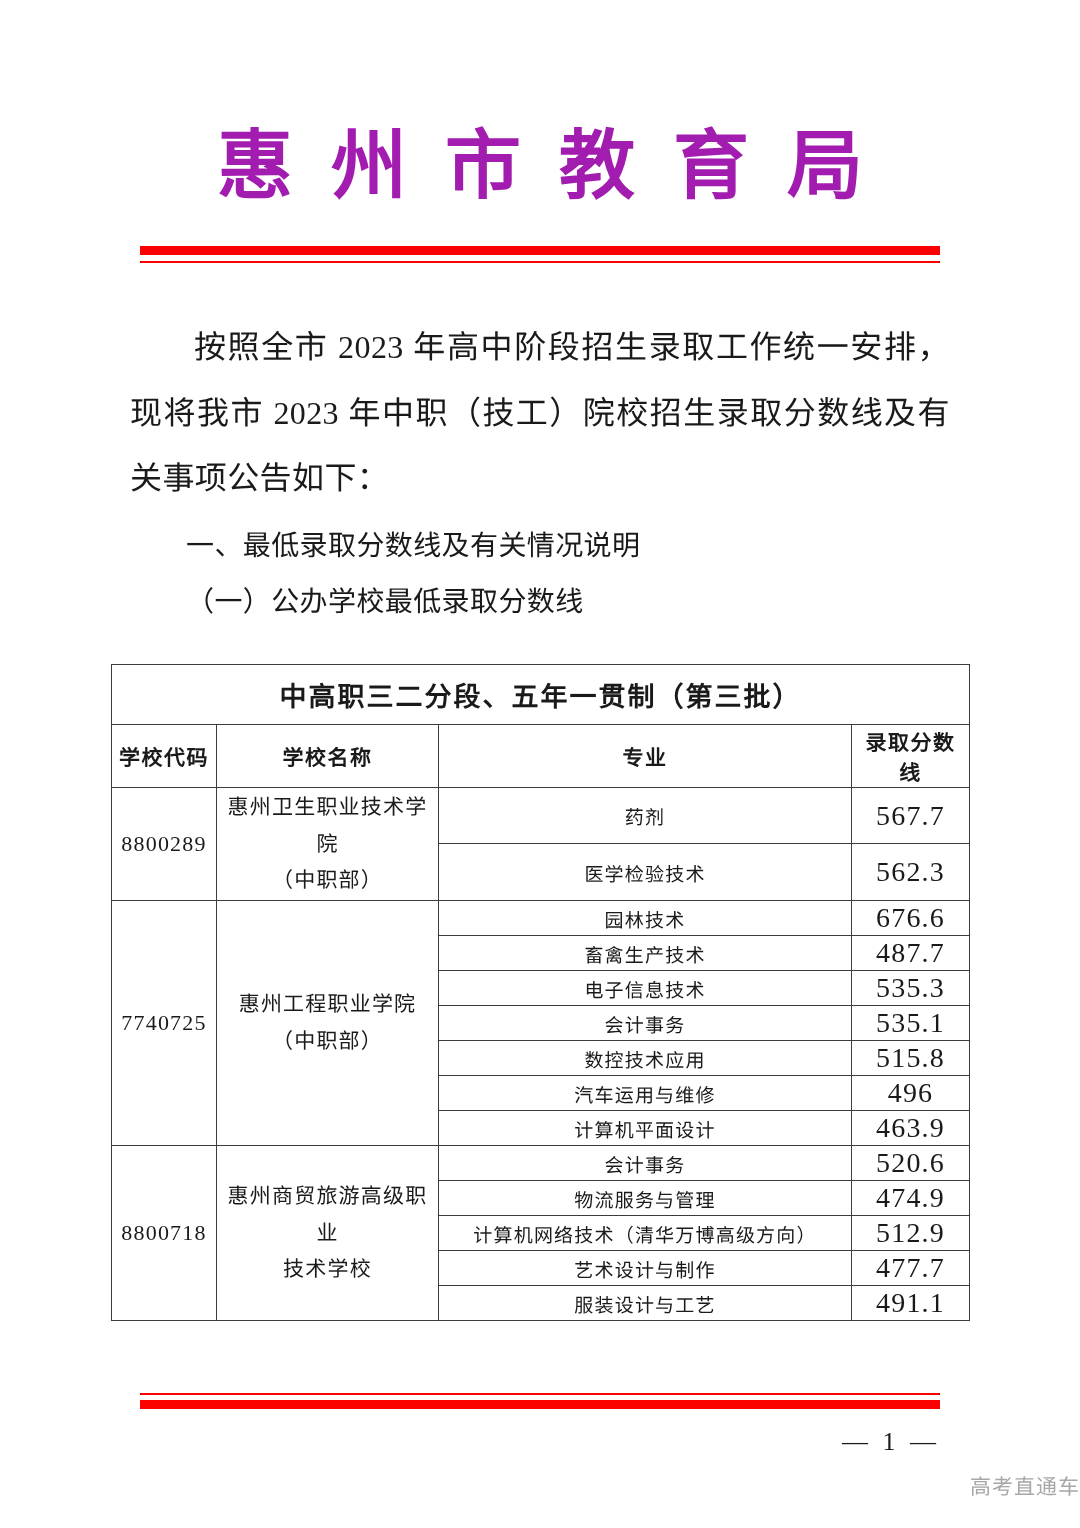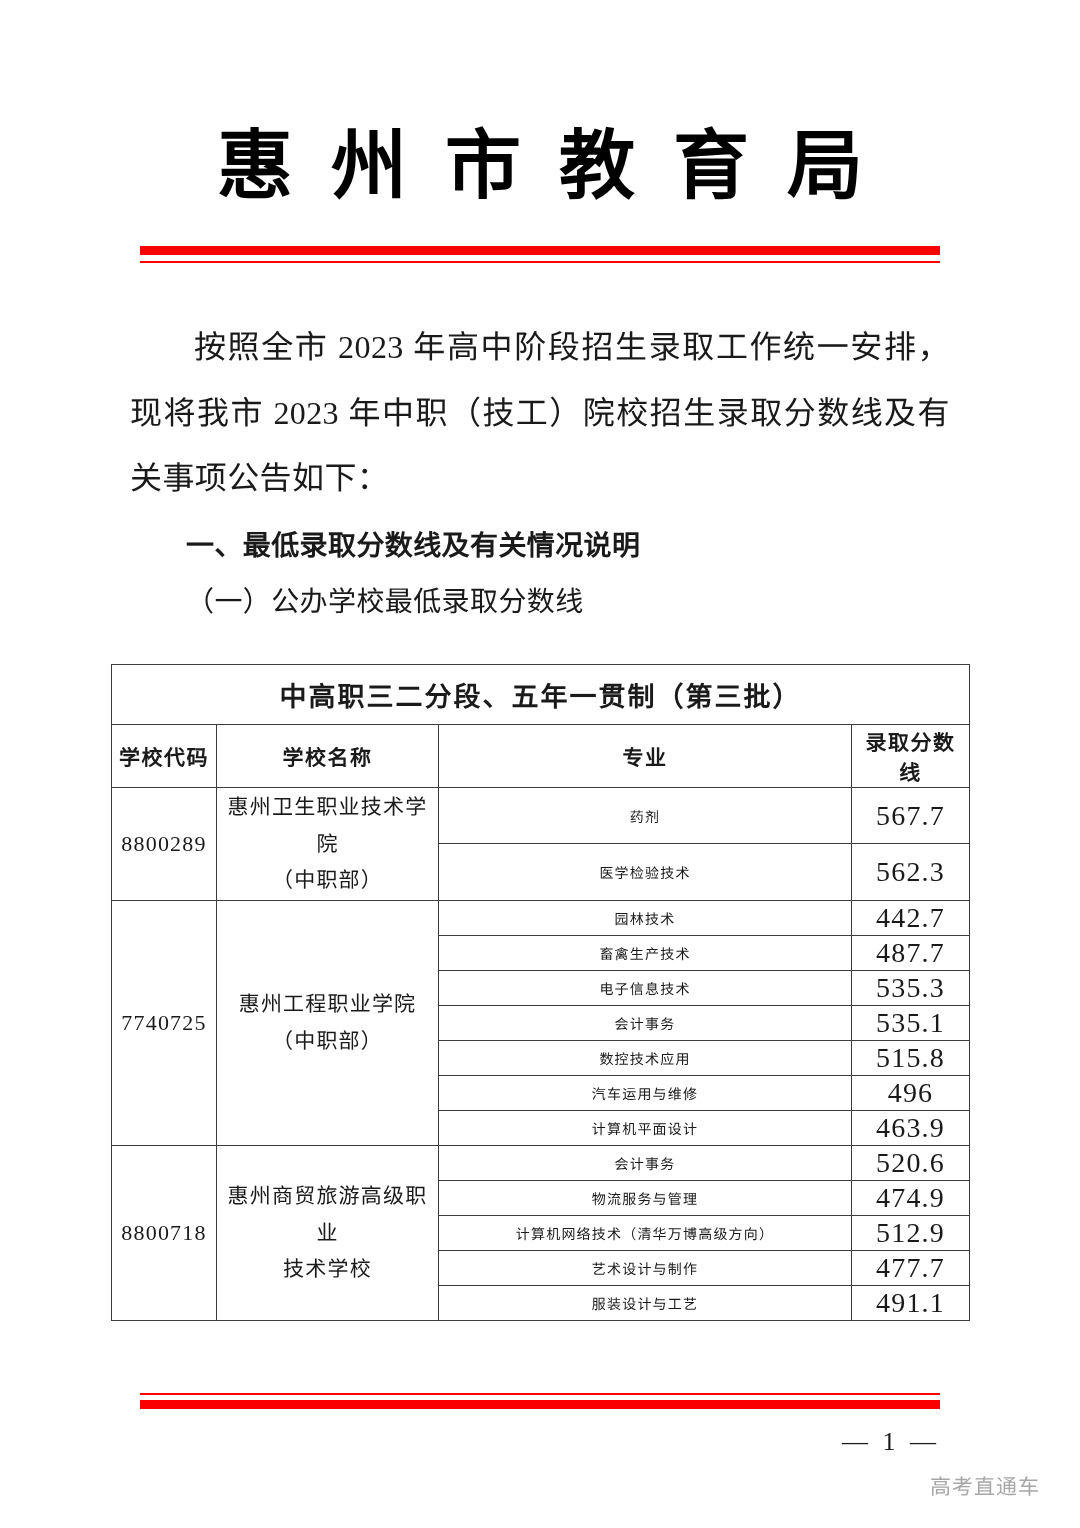--- a/index.html
+++ b/index.html
@@ -24,21 +24,21 @@
     height: 1528px;
     padding: 0;
   }
 
   
   .letterhead {
     padding-top: 128px;
     text-align: center;
   }
   .letterhead-title {
-    color: #000000;
+    color: #a21caf;
     font-family: "Liberation Serif", "DejaVu Serif", serif;
     font-weight: 700;
     font-size: 76px;
     line-height: 1.0;
     letter-spacing: 38px;
     text-indent: 38px;
     white-space: nowrap;
     margin: 0;
   }
   .letterhead-rules {
@@ -76,21 +76,21 @@
     font-size: 32px;
     line-height: 2.05;
     text-align: justify;
     text-justify: inter-ideograph;
     text-indent: 2em;
     margin: 0;
     letter-spacing: 0.4px;
   }
   .heading-1 {
     font-size: 28px;
-    font-weight: 700;
+    font-weight: 400;
     line-height: 2.0;
     margin: 6px 0 0 0;
     text-indent: 2em;
     letter-spacing: 0.4px;
   }
   .heading-2 {
     font-size: 28px;
     line-height: 2.0;
     margin: 0;
     text-indent: 2em;
@@ -136,21 +136,21 @@
   }
   .cell-school {
     font-size: 21px;
     line-height: 1.75;
     letter-spacing: 2px;
     padding-left: 8px;
     padding-right: 8px;
   }
   .cell-major {
     height: 34px;
-    font-size: 14px;
+    font-size: 19px;
     letter-spacing: 2px;
   }
   .cell-score {
     font-size: 28px;
     letter-spacing: 0.5px;
   }
   .w-code  { width: 105px; }
   .w-name  { width: 222px; }
   .w-major { width: 413px; }
   .w-score { width: 118px; }
@@ -176,21 +176,20 @@
     font-size: 26px;
     letter-spacing: 4px;
     color: #1a1a1a;
   }
   .watermark {
     position: absolute;
     left: 0;
     top: 1470px;
     width: 1080px;
     text-align: right;
-    padding-right: 40px;
     font-family: "Liberation Sans", "DejaVu Sans", sans-serif;
     font-size: 21px;
     color: #a7a7a7;
     letter-spacing: 1px;
   }
 </style>
 </head>
 <body>
 
 <div class="page">
@@ -244,21 +243,21 @@
           <td class="cell-score">562.3</td>
         </tr>
 
         <tr>
           <td class="cell-code" rowspan="7">7740725</td>
           <td class="cell-school" rowspan="7">
             <span>惠州工程职业学院</span><br>
             <span>（中职部）</span>
           </td>
           <td class="cell-major">园林技术</td>
-          <td class="cell-score">442.7</td>
+          <td class="cell-score">676.6</td>
         </tr>
         <tr>
           <td class="cell-major">畜禽生产技术</td>
           <td class="cell-score">487.7</td>
         </tr>
         <tr>
           <td class="cell-major">电子信息技术</td>
           <td class="cell-score">535.3</td>
         </tr>
         <tr>

